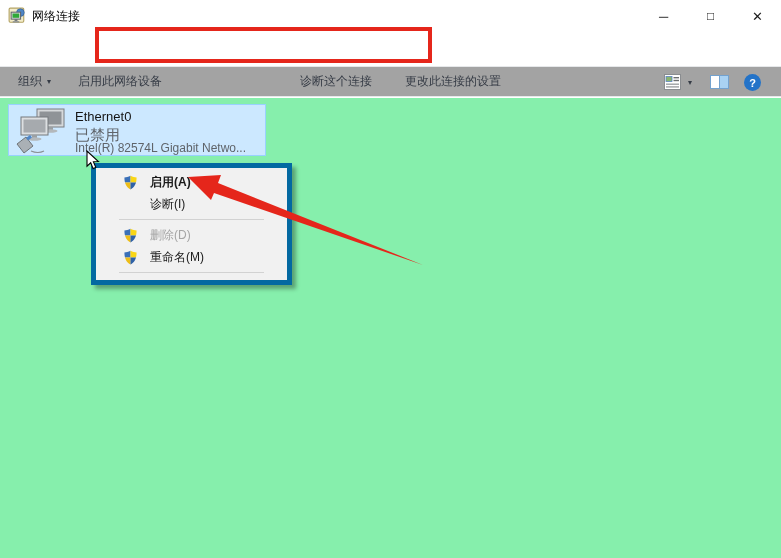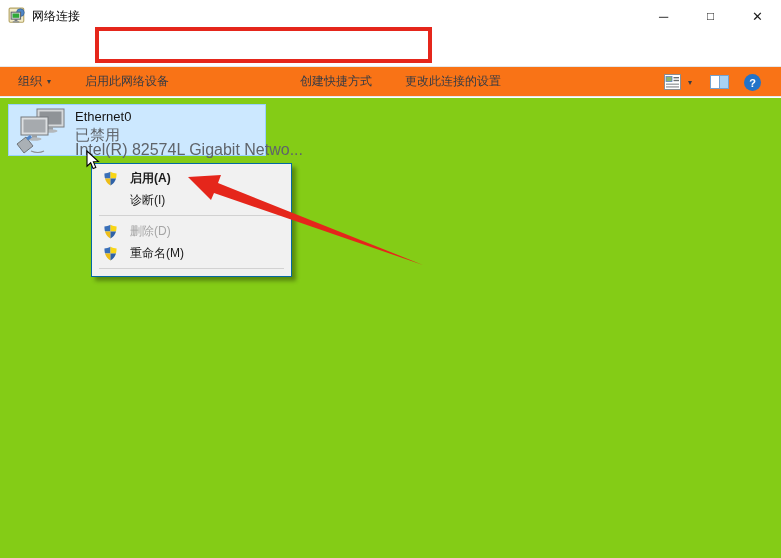--- a/index.html
+++ b/index.html
@@ -26,40 +26,40 @@
   .crumb-sep { color:#55585c; font-size:12px; padding:0 7px; }
   .crumb { color:#1a1a1a; font-size:12px; white-space:nowrap; }
   .addr-spacer { flex:1; }
   .addr-chev { color:#54575b; font-size:10px; padding:0 8px; border-right:1px solid #e2e2e2; align-self:stretch; display:flex; align-items:center; }
   .refreshbtn { position:absolute; left:536px; top:37px; width:25px; height:25px; border:1px solid #d9d9d9; border-left:none; display:flex; align-items:center; justify-content:center; color:#54575b; font-size:13px; background:#fff; }
   .searchbox { position:absolute; left:563px; top:37px; width:209px; height:25px; border:1px solid #d9d9d9; background:#fff; display:flex; align-items:center; }
   .searchbox input { flex:1; border:none; outline:none; font-family:inherit; font-size:12px; padding-left:8px; color:#333; background:transparent; }
   .searchbox input::placeholder { color:#707478; opacity:1; }
   .search-ic { width:14px; height:14px; margin-right:8px; flex:none; }
   
-  .toolbar { position:absolute; left:0; top:66px; width:781px; height:31px; background:#f97316; border-top:1px solid #e6e8ea; border-bottom:1px solid #e6e8ea; }
+  .toolbar { position:absolute; left:0; top:66px; width:781px; height:31px; background:#a3a3a3; border-top:1px solid #e6e8ea; border-bottom:1px solid #e6e8ea; }
   .tbitem { position:absolute; top:0; height:29px; line-height:29px; color:#353b45; font-size:12px; white-space:nowrap; cursor:default; }
-  .tb-organize { left:18px; } .tb-enable { left:85px;text-align:center; } .tb-diagnose { left:200px; }
+  .tb-organize { left:18px; } .tb-enable { left:78px;text-align:center; } .tb-diagnose { left:200px; }
   .tb-rename { left:300px; } .tb-change { left:405px;text-align:center; }
   .tb-caret { font-size:8px; color:#353b45; margin-left:5px; position:relative; top:-1px; }
   .tb-views { left:664px; top:7px; position:absolute; display:flex; align-items:center; }
   .viewicon { width:17px; height:16px; }
   .view-caret { font-size:8px; color:#353b45; margin-left:7px; }
   .panepreview { position:absolute; left:710px; top:8px; width:19px; height:14px; border:1px solid #73a2cf; background:#fff; }
   .panepreview .half { position:absolute; right:0; top:0; width:9px; height:12px; background:#a9d2f3; border-left:1px solid #73a2cf; }
   .helpbtn { position:absolute; left:744px; top:7px; width:17px; height:17px; border-radius:50%; background:#2373c8; color:#fff; font-size:11px; font-weight:bold; display:flex; align-items:center; justify-content:center; }
   
-  .main { position:absolute; left:0; top:98px; width:781px; height:460px; background:#84cc16; }
+  .main { position:absolute; left:0; top:98px; width:781px; height:460px; background:#86efac; }
   .conn-item { position:absolute; left:8px; top:6px; width:258px; height:52px; background:#cce8ff; border:1px solid #99d1ff; }
   .conn-icon { position:absolute; left:5px; top:3px; width:56px; height:46px; }
   .conn-name { position:absolute; left:66px; top:4px; font-size:13px; color:#141414; }
   .conn-status { position:absolute; left:66px; top:21px; font-size:15px; color:#5f646a; }
-  .conn-adapter { position:absolute; left:66px; top:36px; font-size:16px; color:#5f646a; white-space:nowrap; }
-  
-  .ctxmenu { position:absolute; left:91px; top:163px; width:201px; background:#f1f1f1; border:1px solid #0369a1; box-shadow:4px 4px 4px rgba(0,0,0,0.32); padding:3px 0; z-index:20; }
+  .conn-adapter { position:absolute; left:66px; top:36px; font-size:12px; color:#5f646a; white-space:nowrap; }
+  
+  .ctxmenu { position:absolute; left:91px; top:163px; width:201px; background:#f1f1f1; border:5px solid #0369a1; box-shadow:4px 4px 4px rgba(0,0,0,0.32); padding:3px 16px; z-index:20; }
   .mi { height:22px; display:flex; align-items:center; padding-left:11px; font-size:12px; color:#1a1a1a; cursor:default; }
   .mi .mi-ic { width:19px; height:16px; margin-right:8px; flex:none; display:flex; align-items:center; }
   .mi .shield { width:15px; height:15px; }
   .mi.bold { font-weight:bold; }
   .mi.disabled { color:#a5a5a5; }
   .msep { height:1px; background:#d2d2d2; margin:4px 7px; }
   
   .red-rect { position:absolute; left:95px; top:27px; width:337px; height:36px; border:4px solid #e5261b; z-index:40; pointer-events:none; }
   .overlay-svg { position:absolute; left:0; top:0; width:781px; height:558px; z-index:50; pointer-events:none; }
 </style>
@@ -154,21 +154,21 @@
     <input type="text" placeholder="搜索&quot;网络连接&quot;" style="">
     <svg class="search-ic">
         <use href="#magnifier"></use>
       </svg>
   </div>
 </div>
 
 <div class="toolbar">
   <div class="tbitem tb-organize"><span>组织</span><span class="tb-caret">▾</span></div>
   <div class="tbitem tb-enable">启用此网络设备</div>
-  <div class="tbitem tb-rename">创建快捷方式</div>
+  <div class="tbitem tb-rename">诊断这个连接</div>
   <div class="tbitem tb-change">更改此连接的设置</div>
 
   <div class="tb-views">
     <svg class="viewicon">
         <use href="#viewlist"></use>
       </svg>
     <span class="view-caret">▾</span>
   </div>
   <div class="panepreview">
     <span class="half"></span>

